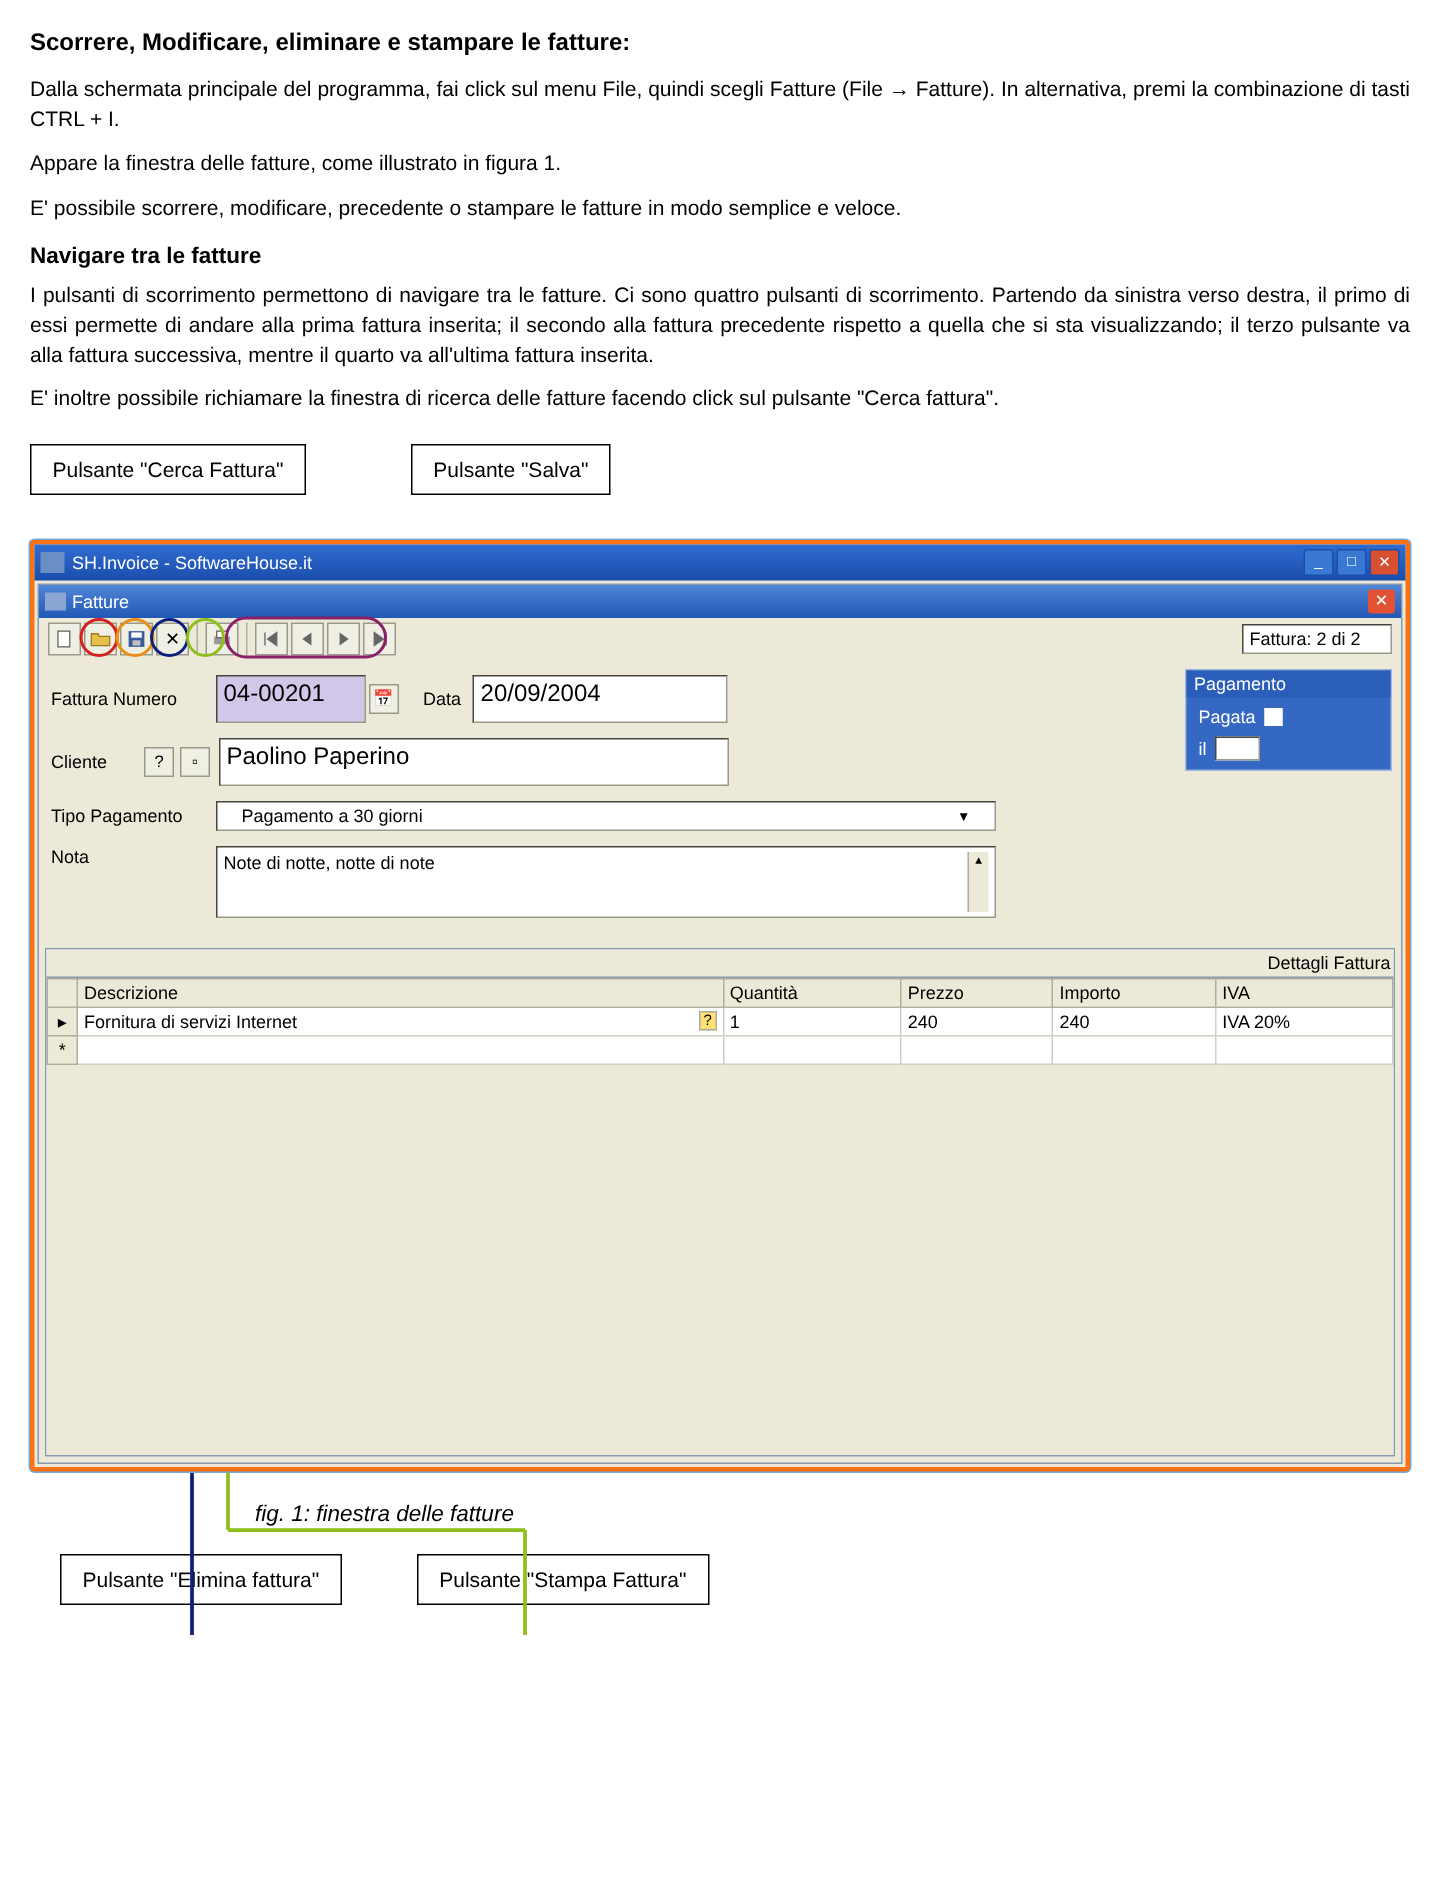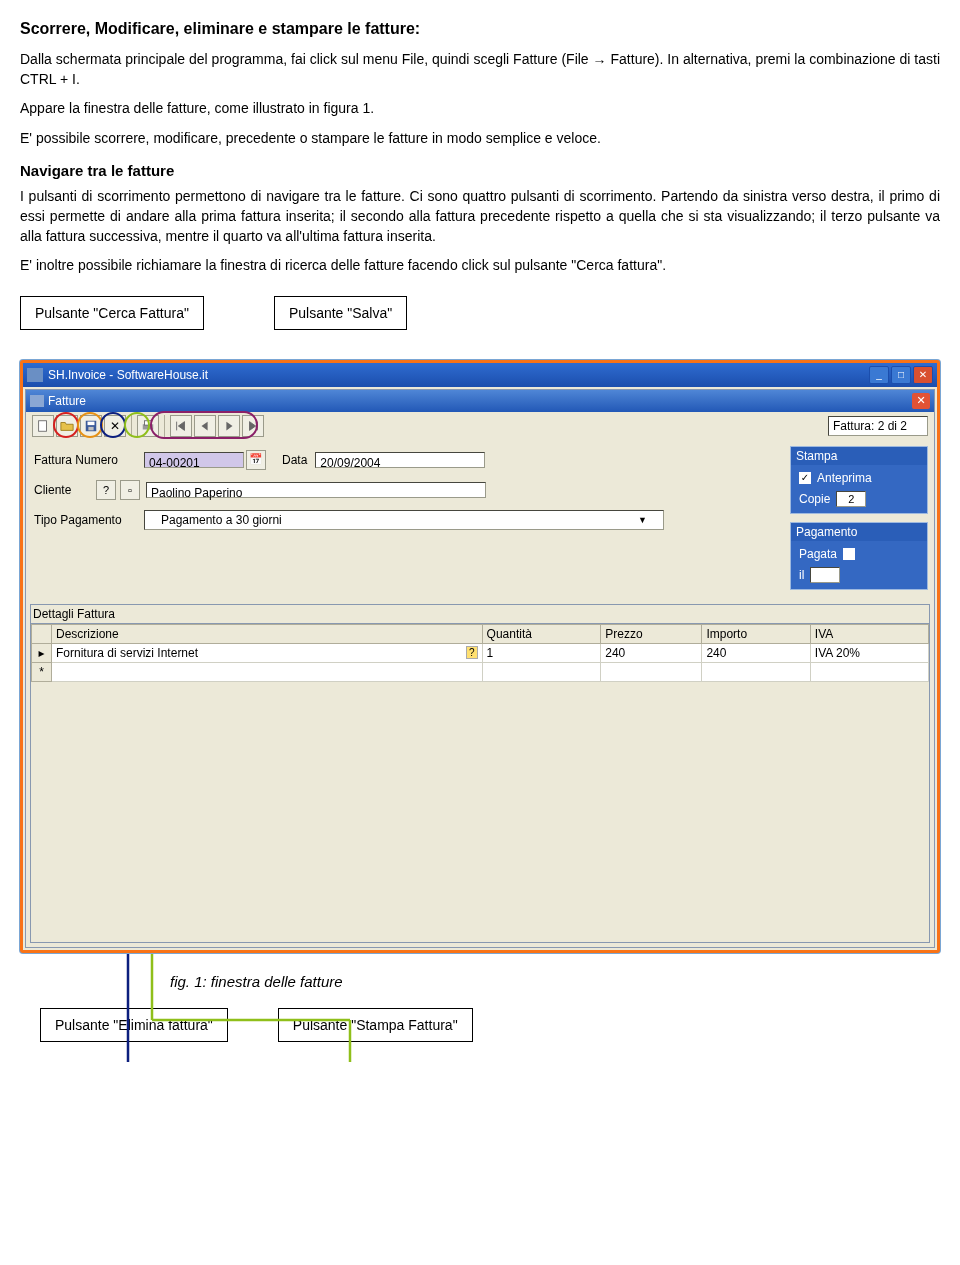--- a/index.html
+++ b/index.html
@@ -29,41 +29,41 @@
 .c-orange{border-color:#e69115;width:26px;height:26px;left:51px;top:0}
 .c-navy{border-color:#0c1f7e;width:26px;height:26px;left:74px;top:0}
 .c-green{border-color:#8fbf1a;width:26px;height:26px;left:98px;top:0}
 .oval-purple{position:absolute;border:2.5px solid #8a2068;border-radius:14px;width:108px;height:28px;left:124px;top:-1px;pointer-events:none}
 .divider{width:1px;height:22px;background:#b0ad9a;margin:0 3px}
 .info-field{margin-left:auto;border:1px inset #9a9a8a;background:#fff;font-size:12px;padding:2px 4px;width:100px}
 .form-area{display:flex}
 .form-left{flex:1;padding:10px 8px}
 .frow{display:flex;align-items:center;margin-bottom:10px;font-size:12px}
 .frow label{width:110px}
-.textfield{border:1px inset #9a9a8a;background:#fff;font-size:12px;padding:3px 4px;height:16px}
+.textfield{border:1px inset #9a9a8a;background:#fff;font-size:16px;padding:3px 4px;height:32px}
 .textfield.num{width:100px;background:#d1c7e9}
 .textfield.date{width:170px}
 .textfield.cliente{width:340px}
 .select{border:1px inset #9a9a8a;background:#fff;font-size:12px;padding:2px 16px;height:20px;width:520px;display:flex;align-items:center;justify-content:space-between}
 .select .caret{font-size:9px}
 .textarea{border:1px inset #9a9a8a;background:#fff;font-size:12px;padding:3px 4px;width:520px;height:48px;display:flex;justify-content:space-between}
 .textarea .scroll{width:14px;background:#ece9d8;border-left:1px solid #b0ad9a;display:flex;align-items:flex-start;justify-content:center;font-size:9px}
 .smallbtn{width:20px;height:20px;border:1px solid #9a9a8a;background:#f0efe4;display:flex;align-items:center;justify-content:center;font-size:11px;margin:0 2px}
 .form-right{width:150px;padding:6px}
 .group{border:1px solid #9eb9df;margin-bottom:8px;color:#fff;font-size:12px;background:#3468c2}
 .group .gtitle{padding:2px 5px;background:#2a5eb8}
 .group .gbody{padding:6px 8px;display:flex;flex-direction:column;gap:6px}
 .group label{display:flex;align-items:center;gap:6px}
 .group input[type=text]{width:30px;height:16px;border:1px inset #9a9a8a;font-size:11px;text-align:center}
 .group .ck{width:12px;height:12px;border:1px solid #fff;background:#fff;display:flex;align-items:center;justify-content:center;font-size:10px;color:#000}
 .group .wide{width:90px}
 .totale-row{display:flex;align-items:center;justify-content:flex-end;padding:4px 8px;font-size:12px;gap:6px}
 .totale-row .val{border:1px inset #9a9a8a;background:#fff;color:#1a9a6a;font-weight:bold;padding:2px 6px;width:60px;font-size:14px}
 .grid{border:1px solid #8898b0;background:#fff;margin:0 4px 4px}
-.grid .ghead{text-align:left;font-size:12px;border-bottom:1px solid #8898b0;padding:2px;background:#ece9d8}
+.grid .ghead{text-align:right;font-size:12px;border-bottom:1px solid #8898b0;padding:2px;background:#ece9d8}
 .grid table{width:100%;border-collapse:collapse;font-size:12px}
 .grid th{border:1px solid #b0ad9a;background:#ece9d8;padding:2px 4px;text-align:left;font-weight:normal}
 .grid td{border:1px solid #d0d0c4;padding:2px 4px;height:18px}
 .grid .rowhead{width:20px;background:#ece9d8;border:1px solid #b0ad9a;text-align:center}
 .grid-body{height:260px;background:#ece9d8}
 .lines{position:absolute;pointer-events:none;left:0;top:0}
 .caption{font-style:italic;font-size:15px;margin:20px 0 18px 150px}
 .bottom-annot{display:flex;gap:50px;margin-left:20px}
 .rel{position:relative}
 </style>
@@ -193,35 +193,29 @@
           <div class="smallbtn">▫</div>
           <div class="textfield cliente" style="margin-left:4px">Paolino Paperino</div>
         </div>
         <div class="frow">
           <label>Tipo Pagamento</label>
           <div class="select">
             <span>Pagamento a 30 giorni</span>
             <span class="caret">▼</span>
           </div>
         </div>
+        <div class="frow" style="align-items:flex-start">
+          <label>Nota</label>
+          <div class="textarea">
+            <span>Note di notte, notte di note</span>
+            <div class="scroll">▴</div>
+          </div>
+        </div>
       </div>
       <div class="form-right">
-        <div class="group">
-          <div class="gtitle">Stampa</div>
-          <div class="gbody">
-            <label>
-                  <span class="ck">✓</span>
-                  <span>Anteprima</span>
-                </label>
-            <label>
-                  <span>Copie</span>
-                  <input type="text" value="2" style="">
-                </label>
-          </div>
-        </div>
         <div class="group">
           <div class="gtitle">Pagamento</div>
           <div class="gbody">
             <label>
                   <span>Pagata</span>
                   <span class="ck"></span>
                 </label>
             <label>
                   <span>il</span>
                   <input type="text" class="wide" style="">

